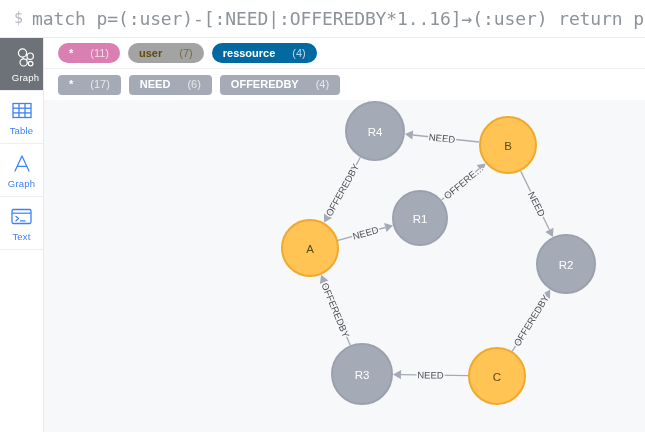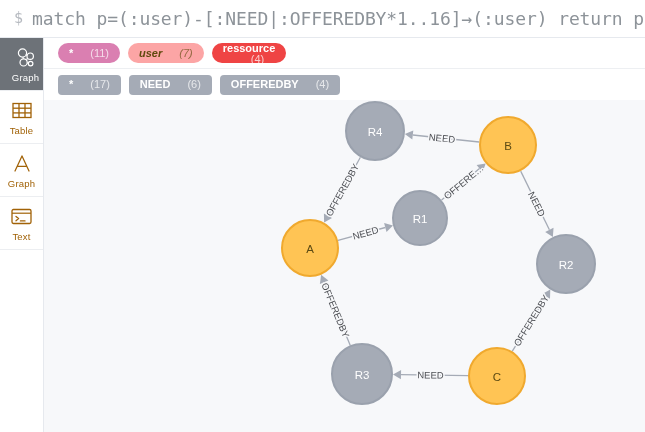--- a/index.html
+++ b/index.html
@@ -29,21 +29,21 @@
 
   
   .sidebar{
     position:absolute;left:0;top:38px;width:44px;height:394px;
     background:#fff;border-right:1px solid #e6e9ee;box-sizing:border-box;
   }
   .sb-item{
     width:43px;height:53px;box-sizing:border-box;
     border-bottom:1px solid #eceef1;
     display:flex;flex-direction:column;align-items:center;justify-content:center;
-    cursor:pointer;color:#a16207;
+    cursor:pointer;color:#3b82f6;
   }
   .sb-item.active{background:#6d7278;color:#ffffff;padding-left:8px;}
   .sb-ico{height:24px;display:flex;align-items:center;justify-content:center;}
   .sb-lbl{font-size:9.5px;margin-top:2px;letter-spacing:.2px;}
   .sb-filler{height:180px;}
 
   
   .legend{
     position:absolute;left:44px;top:38px;width:601px;height:62px;
     background:#fff;box-sizing:border-box;
@@ -54,23 +54,23 @@
   }
   .legend-row.r1{border-bottom:1px solid #edeff2;}
   .pill{
     display:inline-flex;align-items:center;border-radius:11px;
     height:20px;padding:0 11px;font-size:11px;line-height:1;
     color:#ffffff;white-space:nowrap;cursor:pointer;
   }
   .pill .cnt{opacity:.72;font-weight:normal;margin-left:17px;}
   .pill .nm{font-weight:bold;}
   .pill.magenta{background:#da7fb1;}
-  .pill.amber{background:#fca5a5;color:#604a0e;font-style:italic;}
+  .pill.amber{background:#a3a3a3;color:#604a0e;}
   .pill.amber .cnt{color:#604a0e;opacity:.65;}
-  .pill.grey{background:#ef4444;flex-direction:column;}
+  .pill.grey{background:#0369a1;}
   .pill.rel{border-radius:4px;height:20px;background:#a5abb6;}
 
   
   .canvas{
     position:absolute;left:44px;top:100px;width:601px;height:332px;
     background:#f7f8fa;overflow:hidden;
   }
   .canvas svg{display:block;}
   .node-circle{stroke-width:2px;}
   .node-amber{fill:#ffc454;stroke:#f0a92e;}

